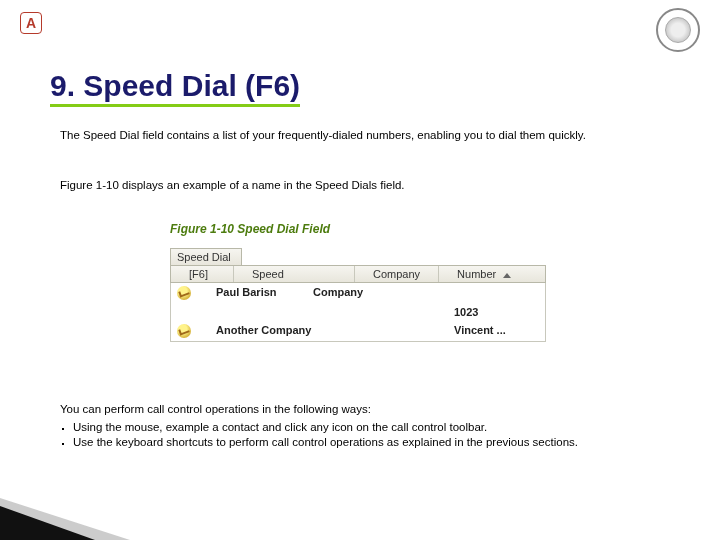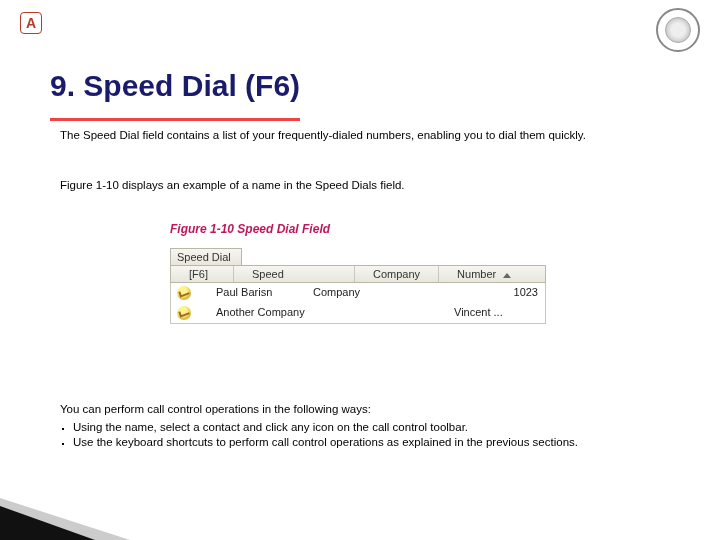--- a/index.html
+++ b/index.html
@@ -75,42 +75,42 @@
     background: radial-gradient(circle at 50% 50%, #eee 40%, #ccc 70%);
   }
   .heading {
     position: absolute;
     left: 50px;
     top: 70px;
     font-family: "Trebuchet MS", Verdana, sans-serif;
     font-size: 30px;
     font-weight: bold;
     color: #1b1b6b;
-    border-bottom: 3px solid #ef4444;
-    padding-bottom: 16px;
+    border-bottom: 3px solid #84cc16;
+    padding-bottom: 2px;
     line-height: 1.05;
   }
   .body-text {
     position: absolute;
     left: 60px;
     right: 50px;
     font-size: 11.5px;
     line-height: 1.35;
     color: #000;
   }
   .p1 { top: 128px; }
   .p2 { top: 178px; }
   .fig-caption {
     position: absolute;
     left: 170px;
     top: 222px;
     font-size: 12px;
     font-weight: bold;
     font-style: italic;
-    color: #be185d;
+    color: #4d7c0f;
   }
   .panel {
     position: absolute;
     left: 170px;
     top: 248px;
     width: 376px;
     font-family: Tahoma, Verdana, sans-serif;
   }
   .panel-title {
     background: linear-gradient(#f6f5f0, #e8e6dc);
@@ -127,41 +127,43 @@
     display: flex;
     background: linear-gradient(#f6f5f0, #e8e6dc);
     border: 1px solid #b8b8a8;
     font-size: 11px;
     color: #333;
   }
   .panel-body {
     border: 1px solid #c8c8bc;
     border-top: none;
     background: #fff;
+    font-weight: bold;
   }
   .col {
     padding: 2px 18px;
     border-right: 1px solid #c8c8bc;
   }
   .col-icon { width: 26px; flex: 0 0 26px; }
   .col-name { width: 84px; flex: 0 0 84px; }
   .col-company { width: 180px; flex: 1 1 auto; }
   .col-number { width: 84px; flex: 0 0 84px; border-right: none; }
   .row {
     display: flex;
     font-size: 11px;
     color: #222;
   }
   .row .col {
     border-right: 1px solid transparent;
     padding: 3px 6px;
   }
   .row .col-number {
-    text-align: right;
+    text-align: left;
     padding-left: 28px;
+    margin-top: 20px;
   }
   .sort-arrow {
     display: inline-block;
     width: 0; height: 0;
     border-left: 4px solid transparent;
     border-right: 4px solid transparent;
     border-bottom: 5px solid #666;
     margin-left: 4px;
     vertical-align: middle;
   }
@@ -259,19 +261,19 @@
       <div class="col col-icon"><span class="row-icon"></span></div>
       <div class="col col-company">Another Company</div>
       <div class="col col-name">Vincent ...</div>
     </div>
   </div>
 </div>
 
 <div class="body-text p3">
   <span>You can perform call control operations in the following ways:</span>
   <ul class="bullets">
-    <li>Using the name, select a contact and click any icon on the call control toolbar.</li>
+    <li>Using the mouse, example a contact and click any icon on the call control toolbar.</li>
     <li>Use the keyboard shortcuts to perform call control operations as explained in the previous sections.</li>
   </ul>
 </div>
 
 <div class="corner-art2"></div>
 <div class="corner-art"></div>
 
 </body></html>

